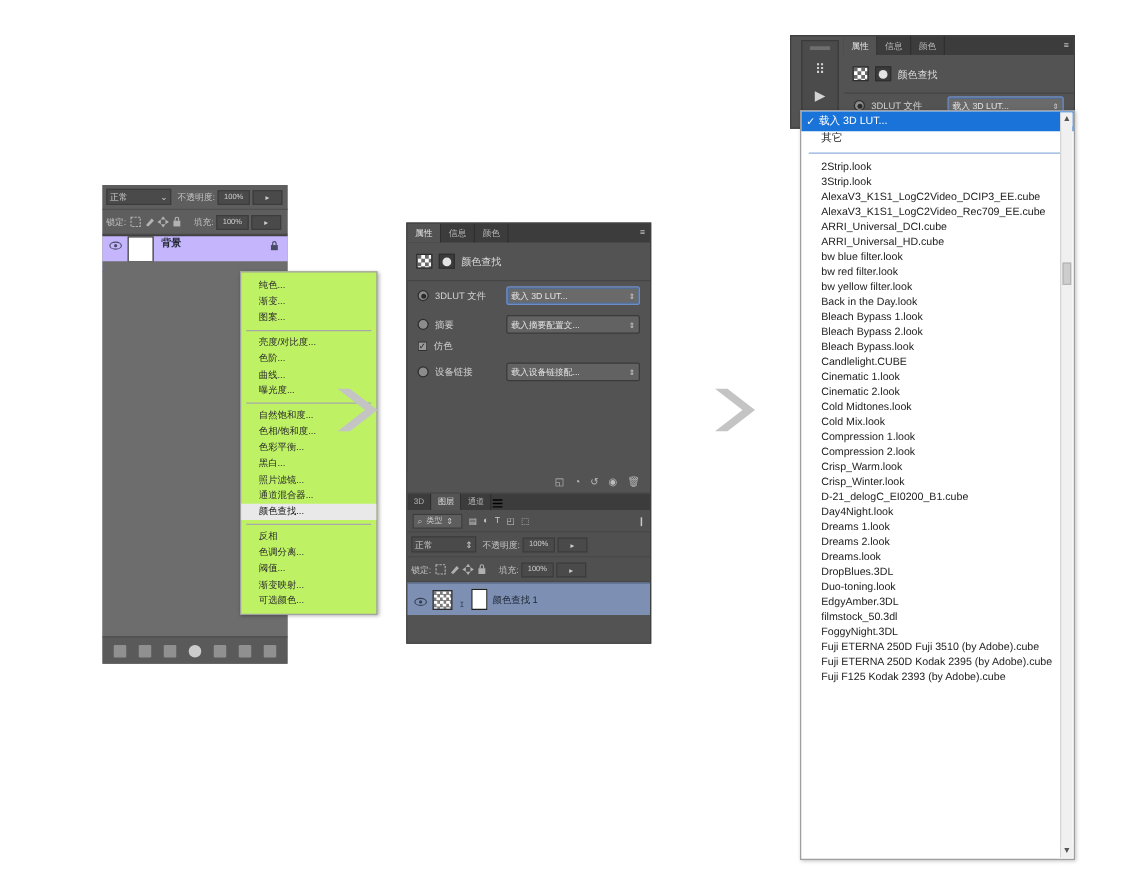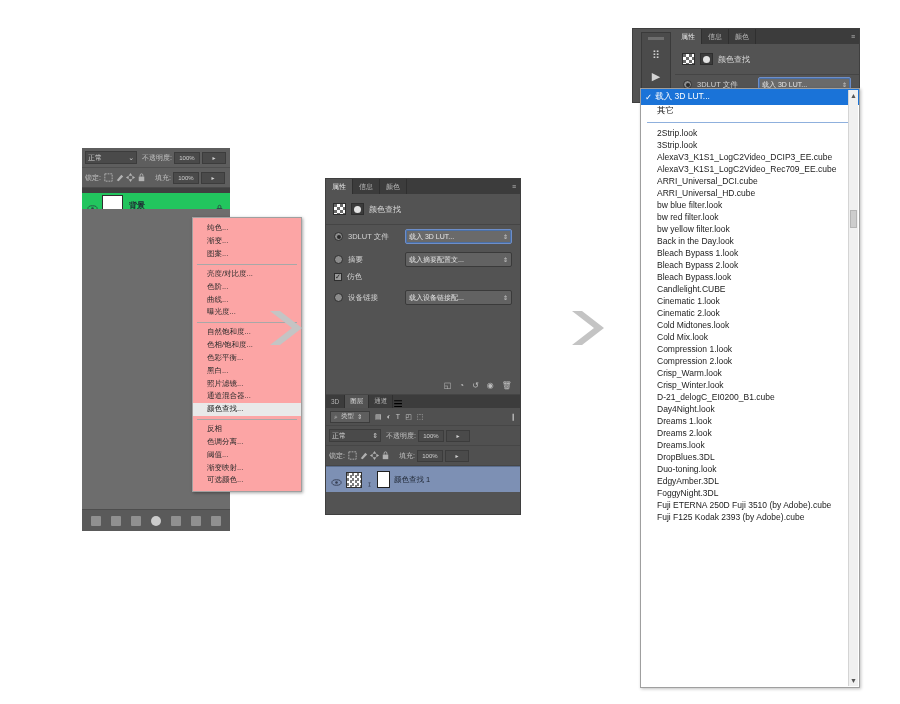--- a/index.html
+++ b/index.html
@@ -28,39 +28,39 @@
     padding:0 2px; font-size:7px; color:#cfcfcf;
   }
   .tiny-box {
     background:#4a4a4a; border:1px solid #3c3c3c; height:12px; min-width:24px;
     display:flex; align-items:center; justify-content:center; font-size:6px; color:#cfcfcf;
   }
   .lbl { font-size:7px; color:#c2c2c2; white-space:nowrap; }
   .ico { width:11px; height:11px; display:inline-block; opacity:.8; }
 
   .layer-sel {
-    height:30px; background:#22c55e; display:flex; align-items:center;
-    padding:0 5px; border-top:5px solid #404040; border-bottom:1px solid #55657f;
+    height:30px; background:#c4b5fd; display:flex; 
+    padding:0 5px; border-top:1px solid #404040; border-bottom:1px solid #55657f;
   }
   .layer-thumb { width:21px; height:21px; background:#fff; border:1px solid #2f2f2f; margin-right:6px;}
   .layer-name { font-size:8px; color:#1f2733; font-weight:bold; flex:1; }
 
   #s1-canvas { position:absolute; left:0; top:61px; right:0; bottom:22px; background:#6d6d6d; }
 
   #s1-bottombar {
     position:absolute; left:0; bottom:0; width:100%; height:22px; background:#5a5a5a;
     display:flex; align-items:center; justify-content:space-around; padding:0 4px;
     border-top:1px solid #4d4d4d;
   }
   #s1-bottombar .bico { width:10px; height:10px; background:#9a9a9a; border-radius:1px; opacity:.85;}
 
   
   #adjmenu {
     position:absolute; left:110px; top:69px; width:110px;
-    background:#fca5a5; border:1px solid #a0a0a0; padding:4px 0;
+    background:#bef264; border:1px solid #a0a0a0; padding:4px 0;
     box-shadow:1px 1px 3px rgba(0,0,0,.35);
   }
   #adjmenu .mi {
     font-size:7.5px; color:#2b2b2b; padding:2.3px 6px 2.3px 14px; white-space:nowrap;
     line-height:1.1;
   }
   #adjmenu .mi.sel { background:#e9e9e9; color:#111; }
   #adjmenu .sep { height:1px; background:#a8a8a8; margin:3px 4px; }
 
   
@@ -471,22 +471,24 @@
         <div class="dd-item">Crisp_Warm.look</div>
         <div class="dd-item">Crisp_Winter.look</div>
         <div class="dd-item">D-21_delogC_EI0200_B1.cube</div>
         <div class="dd-item">Day4Night.look</div>
         <div class="dd-item">Dreams 1.look</div>
         <div class="dd-item">Dreams 2.look</div>
         <div class="dd-item">Dreams.look</div>
         <div class="dd-item">DropBlues.3DL</div>
         <div class="dd-item">Duo-toning.look</div>
         <div class="dd-item">EdgyAmber.3DL</div>
+        <div class="dd-item">filmstock_50.3dl</div>
         <div class="dd-item">FoggyNight.3DL</div>
         <div class="dd-item">Fuji ETERNA 250D Fuji 3510 (by Adobe).cube</div>
+        <div class="dd-item">Fuji ETERNA 250D Kodak 2395 (by Adobe).cube</div>
         <div class="dd-item">Fuji F125 Kodak 2393 (by Adobe).cube</div>
       </div>
 
     <div id="s3-scroll">
       <div class="arw">▲</div>
       <div class="thumbs"></div>
       <div class="arw bot">▼</div>
     </div>
   </div>
 </div>

